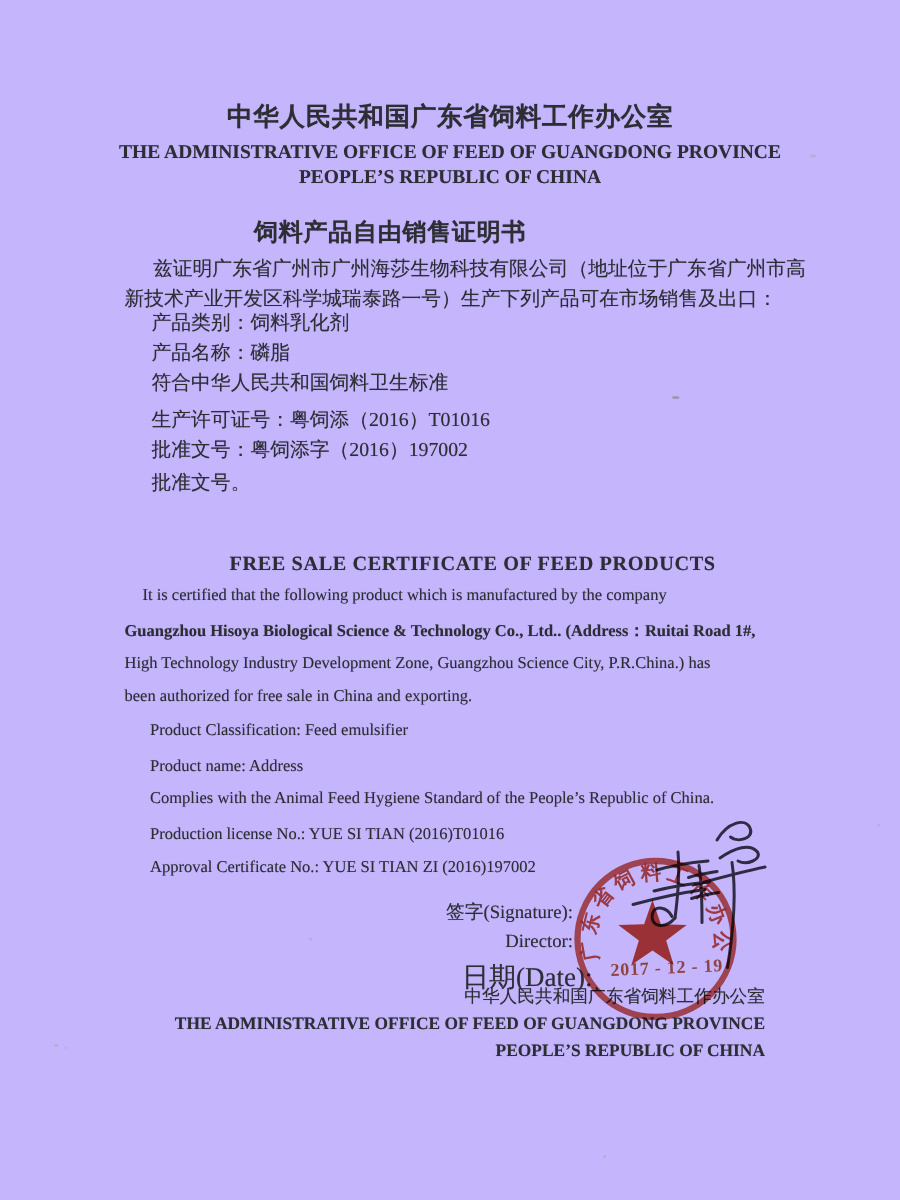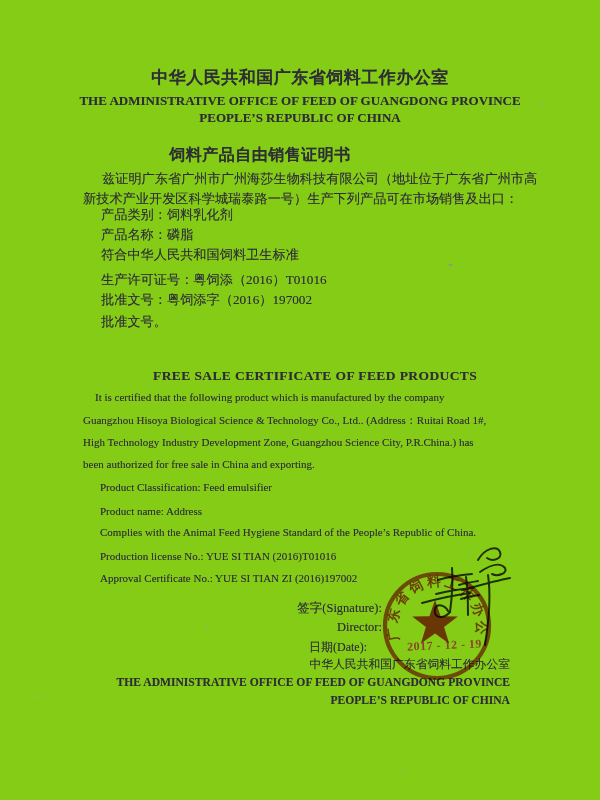--- a/index.html
+++ b/index.html
@@ -1,19 +1,19 @@
 <!DOCTYPE html>
 <html><head>
 <meta charset="utf-8">
 <style>
   html,body{margin:0;padding:0;}
   .page{
     position:relative;
     width:600px;height:800px;
-    background:#84cc16;
+    background:#c4b5fd;
     overflow:hidden;
     font-family:"Liberation Serif","DejaVu Serif",serif;
     color:#2d2d34;
   }
   .txt{position:absolute;white-space:nowrap;text-shadow:0 0 0.5px rgba(60,60,72,0.45);}
   
   .org-cn{top:66px;left:0;width:600px;text-align:center;font-size:17px;font-weight:bold;letter-spacing:0.5px;}
   .org-en1{top:93px;left:0;width:600px;text-align:center;font-size:13px;font-weight:bold;}
   .org-en2{top:110px;left:0;width:600px;text-align:center;font-size:13px;font-weight:bold;}
   .cert-title{top:145px;left:0;width:520px;text-align:center;font-size:16px;font-weight:bold;letter-spacing:0.5px;}
@@ -24,32 +24,32 @@
   .cn-l3{top:206px;left:101px;}
   .cn-l4{top:226px;left:101px;}
   .cn-l5{top:246px;left:101px;}
   .cn-l6{top:271px;left:101px;}
   .cn-l7{top:291px;left:101px;}
   .cn-l8{top:313px;left:101px;}
   
   .en-heading{top:368px;left:153px;font-size:13.5px;font-weight:bold;letter-spacing:0.4px;}
   .en{font-size:11px;}
   .en-l1{top:391px;left:95px;}
-  .en-l2{top:413px;left:83px;}
+  .en-l2{top:413px;left:83px;font-weight:bold;}
   .en-l3{top:436px;left:83px;}
   .en-l4{top:458px;left:83px;}
   .en-l5{top:481px;left:100px;}
   .en-l6{top:505px;left:100px;}
   .en-l7{top:526px;left:100px;}
   .en-l8{top:550px;left:100px;}
   .en-l9{top:572px;left:100px;}
   
   .sig-label{top:600px;right:218px;font-size:12.5px;}
   .director-label{top:620px;right:218px;font-size:12.5px;}
-  .date-label{top:639px;right:233px;font-size:12px;}
+  .date-label{top:639px;right:205px;font-size:18px;}
   .office-cn{top:657px;right:90px;font-size:11.8px;}
   .office-en1{top:676px;right:90px;font-size:11.6px;font-weight:bold;}
   .office-en2{top:694px;right:90px;font-size:11.6px;font-weight:bold;}
   
   .date-hand{
     top:638px;left:407px;
     font-size:12px;font-weight:bold;
     color:#8a372e;letter-spacing:0.5px;
     transform:rotate(-2.5deg);
     text-shadow:none;opacity:0.9;

